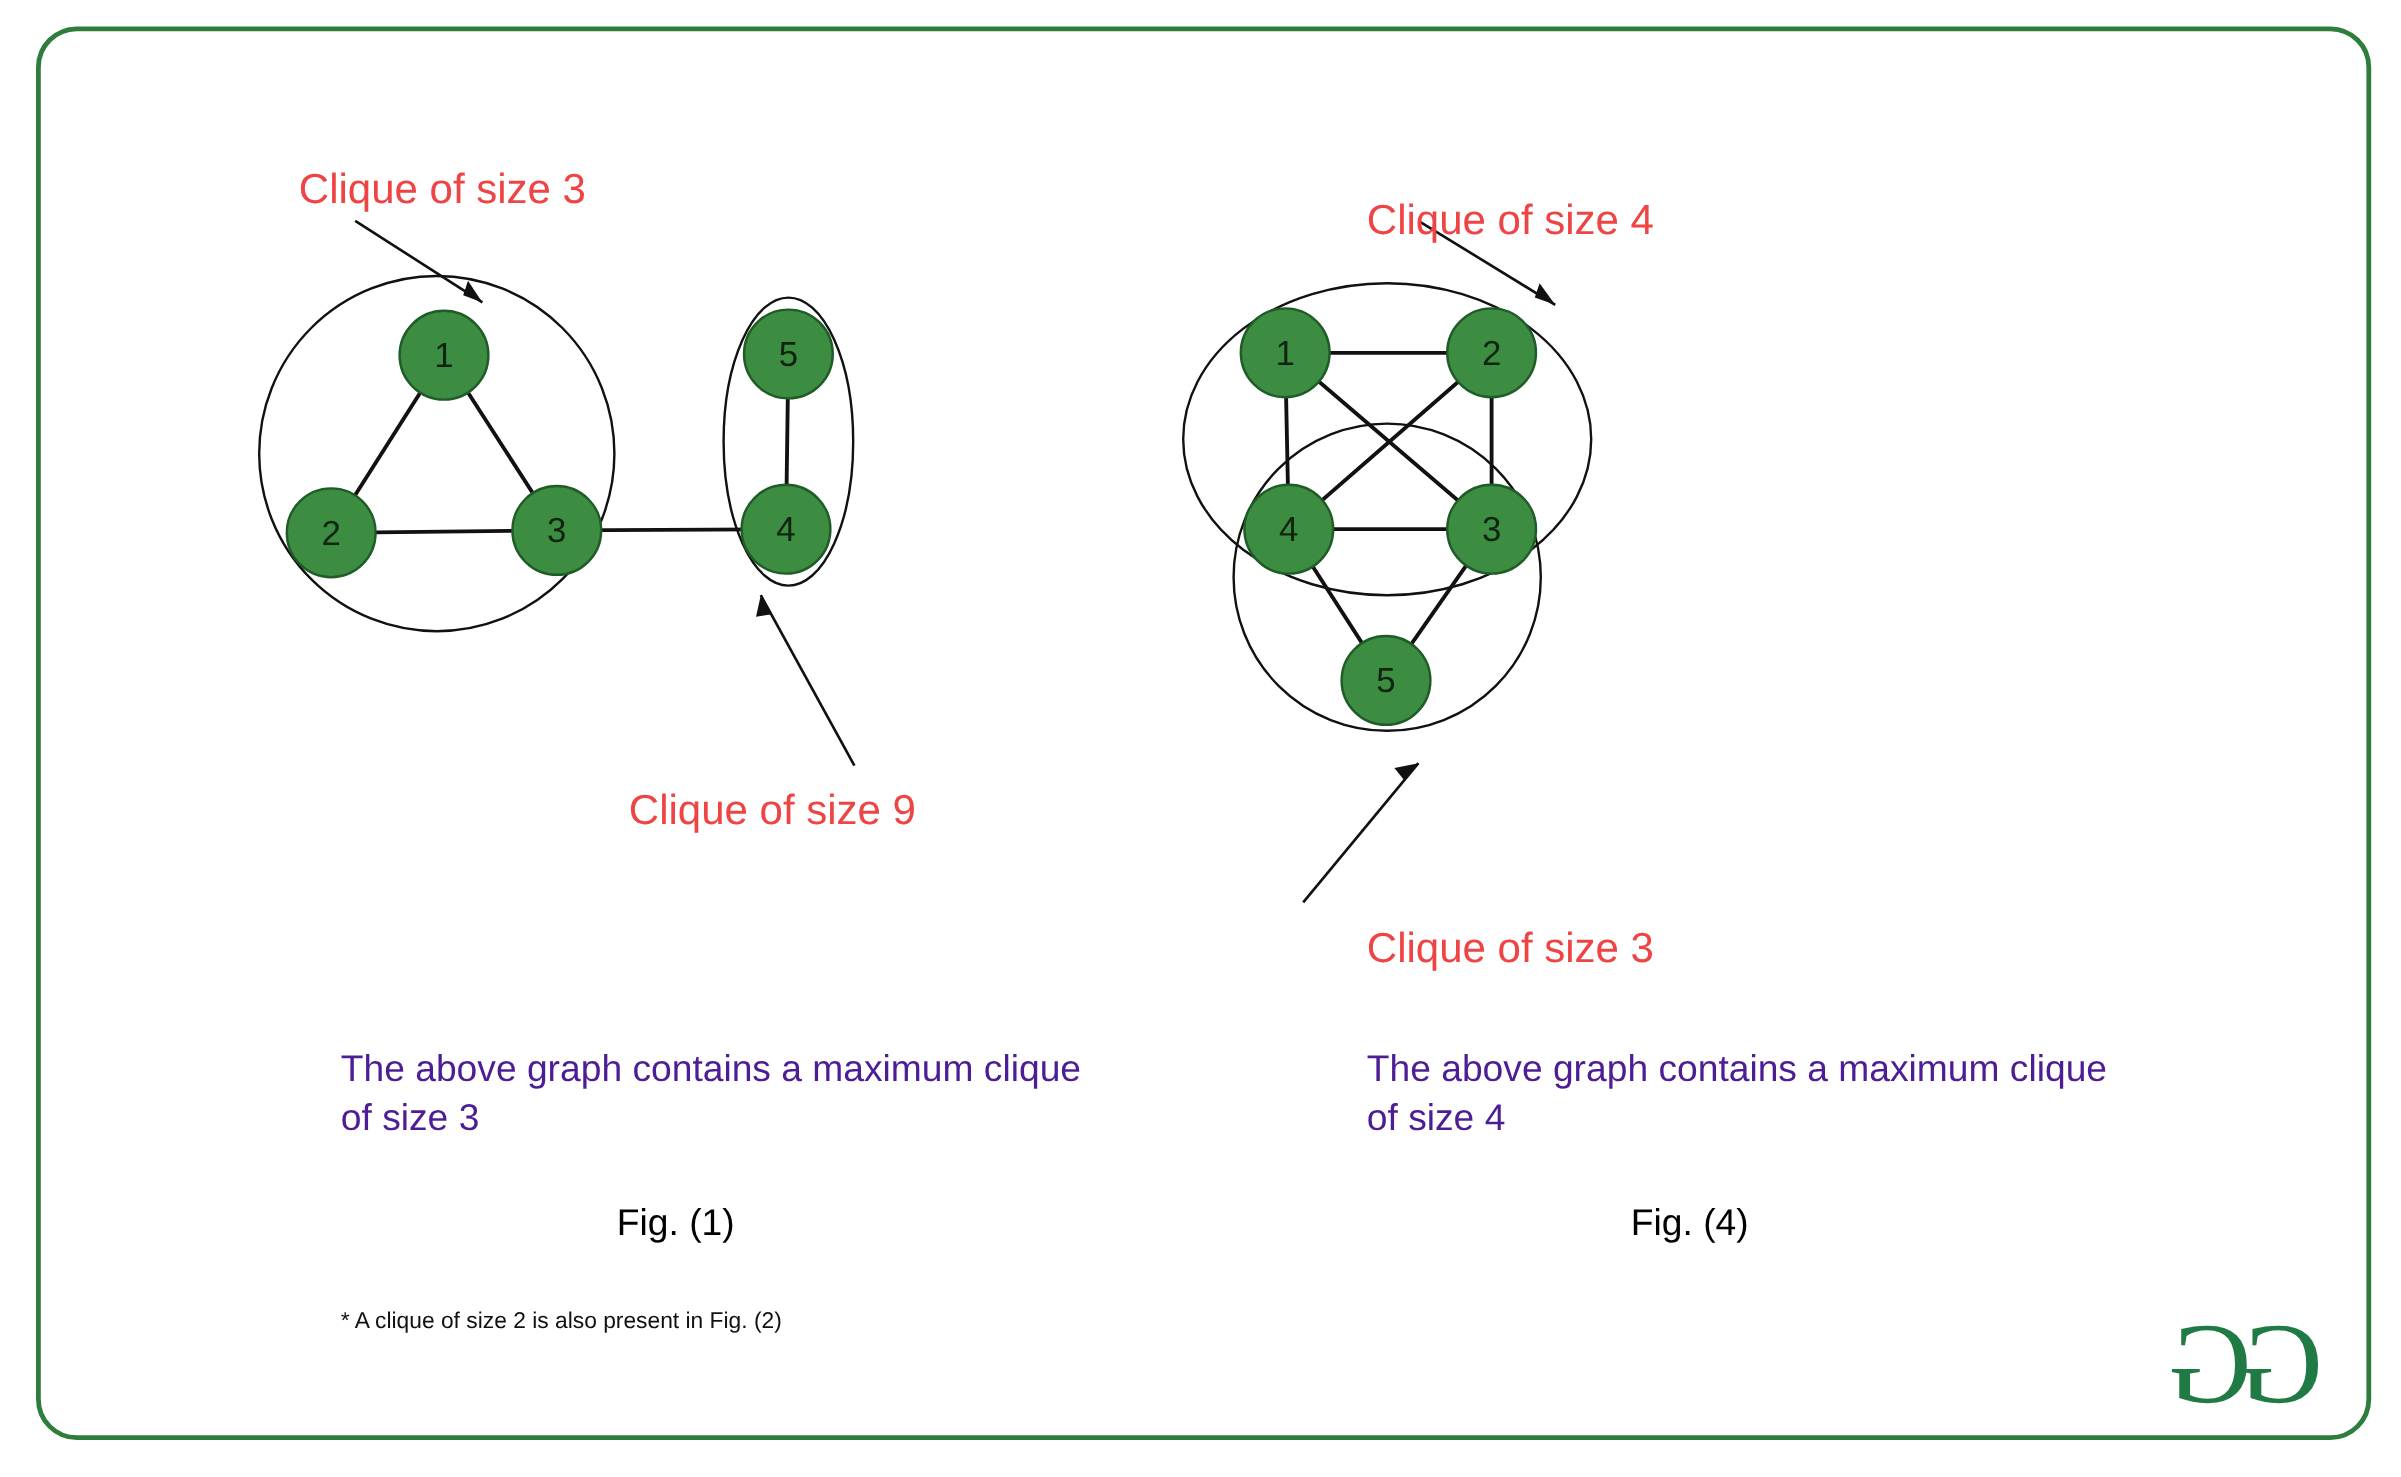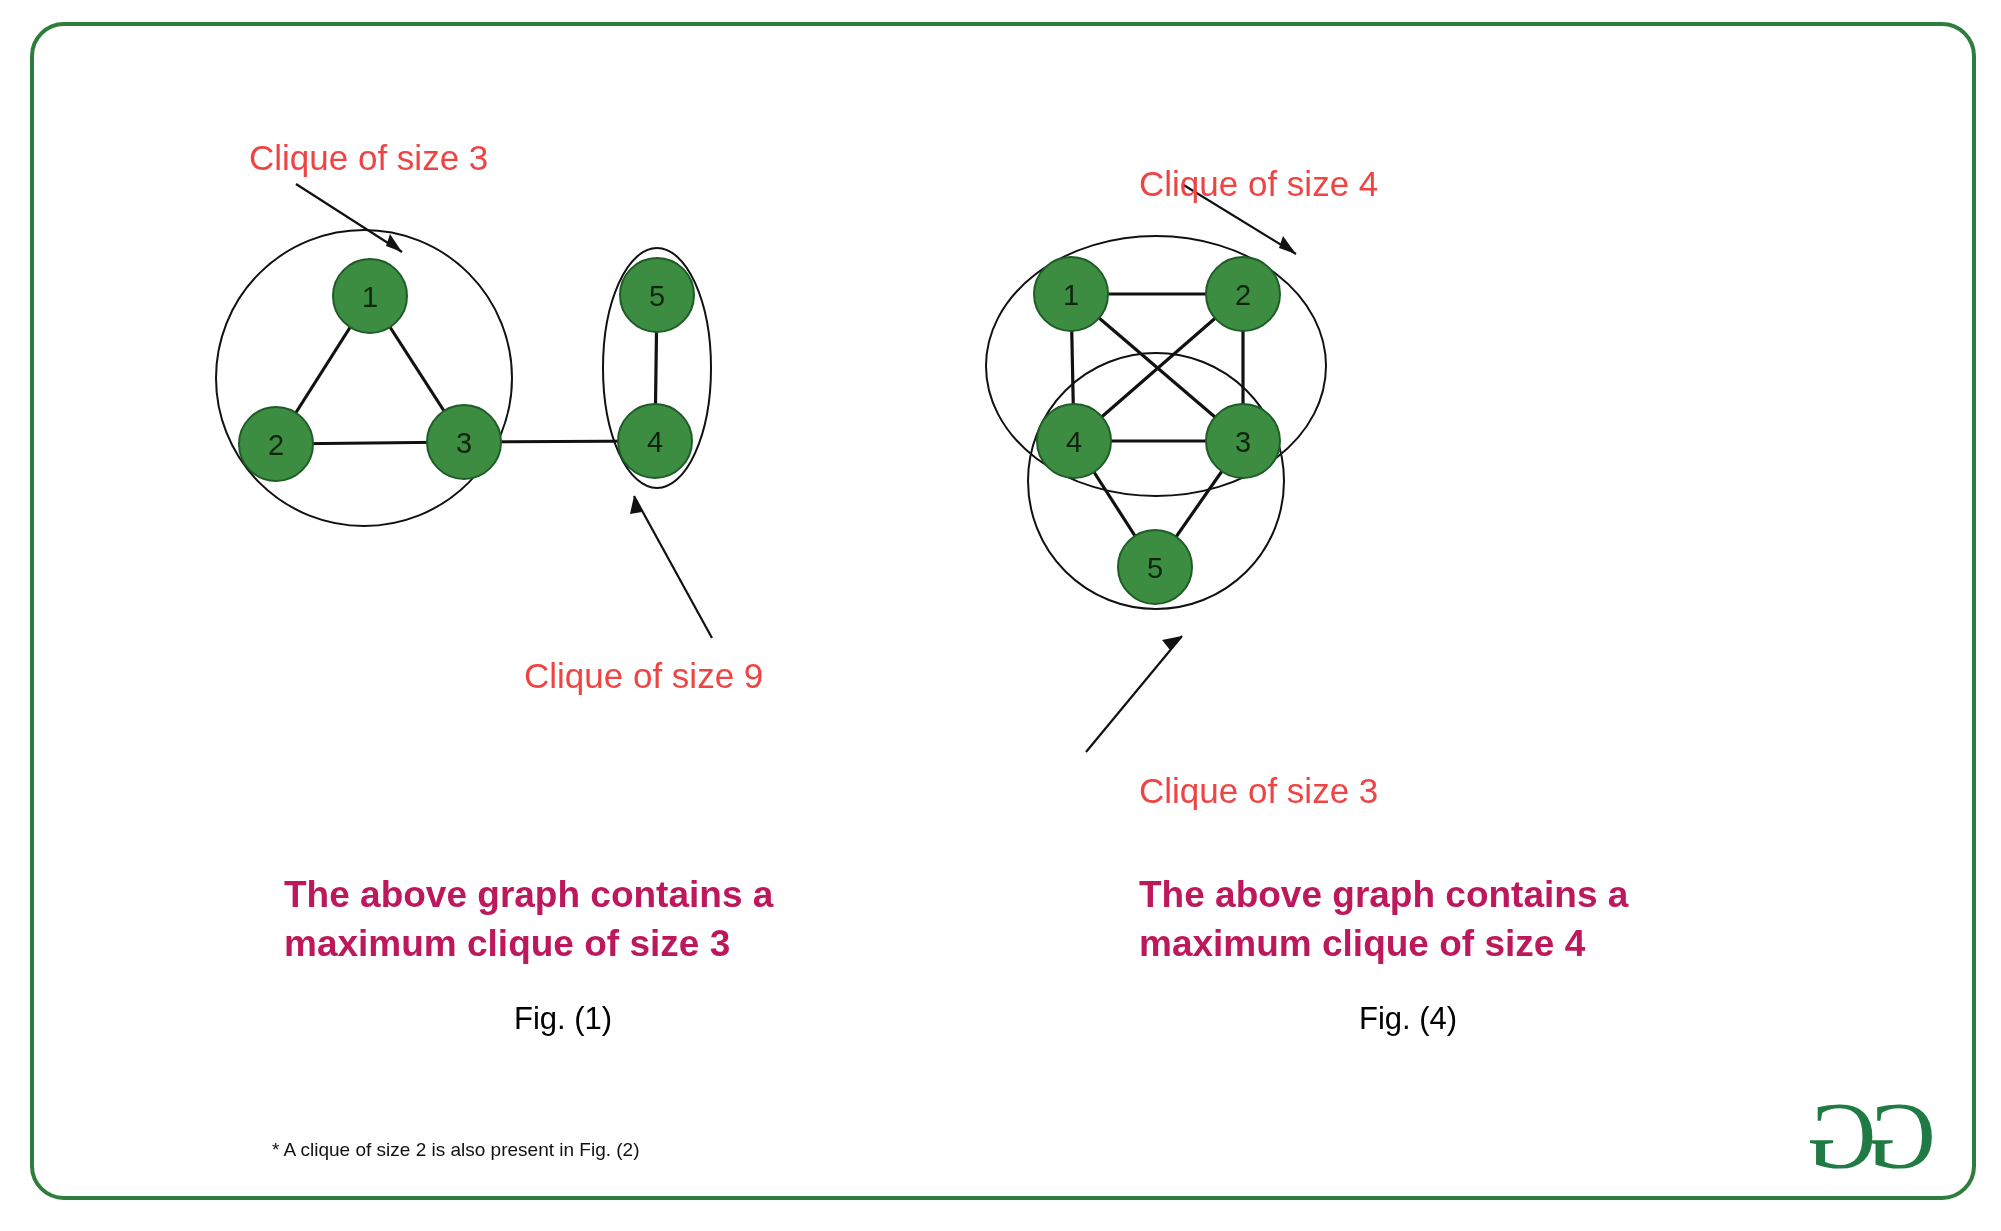--- a/index.html
+++ b/index.html
@@ -69,25 +69,24 @@
     fill: none;
   }
   .callout {
     position: absolute;
     font-size: 35px;
     color: #ef4444;
     white-space: nowrap;
   }
   .caption {
     position: absolute;
-    font-size: 37px;
-    color: #be185d;
+    font-size: 31px;
+    color: #4c1d95;
     line-height: 1.32;
     width: 620px;
-    font-weight: bold;
   }
   .figlabel {
     position: absolute;
     font-size: 31px;
     color: #000000;
   }
   .footnote {
     position: absolute;
     font-size: 19px;
     color: #111111;
@@ -189,18 +188,18 @@
 
       <div class="callout" style="left:1105px; top:112px;margin-top:26px;">Clique of size 4</div>
       <div class="callout" style="left:1105px; top:745px;">Clique of size 3</div>
 
       <div class="caption" style="left:250px; top:845px;">The above graph contains a maximum clique of size 3</div>
       <div class="caption" style="left:1105px; top:845px;">The above graph contains a maximum clique of size 4</div>
 
       <div class="figlabel" style="left:480px; top:975px;">Fig. (1)</div>
       <div class="figlabel" style="left:1325px; top:975px;">Fig. (4)</div>
 
-      <div class="footnote" style="left:238px; top:1065px;margin-top:48px;">* A clique of size 2 is also present in Fig. (2)</div>
+      <div class="footnote" style="left:250px; top:1065px;">* A clique of size 2 is also present in Fig. (2)</div>
 
       <div id="logo">GG</div>
     </div>
   </div>
 </div>
 
 </body></html>

